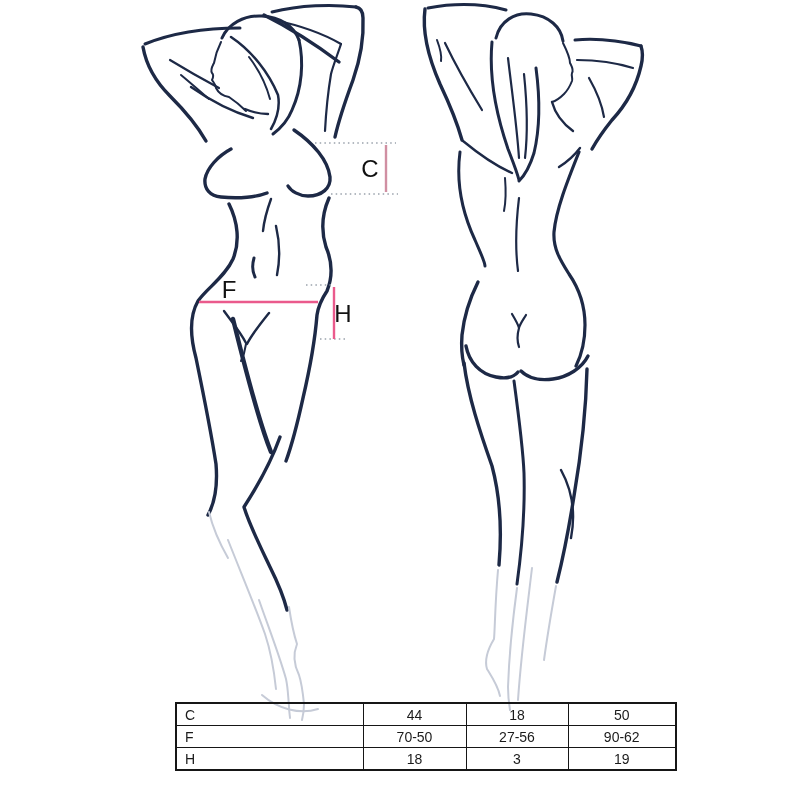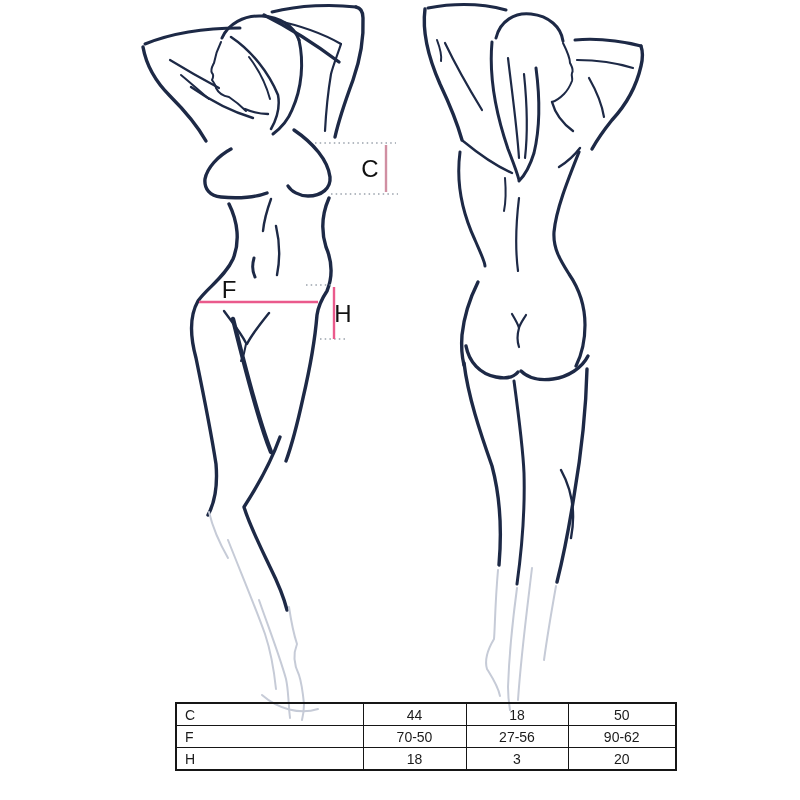--- a/index.html
+++ b/index.html
@@ -151,18 +151,18 @@
     <tr>
       <td class="lbl">F</td>
       <td>70-50</td>
       <td>27-56</td>
       <td>90-62</td>
     </tr>
     <tr>
       <td class="lbl">H</td>
       <td>18</td>
       <td>3</td>
-      <td>20</td>
+      <td>19</td>
     </tr>
   </tbody>
     </table>
 
 </div>
 
 </body></html>

